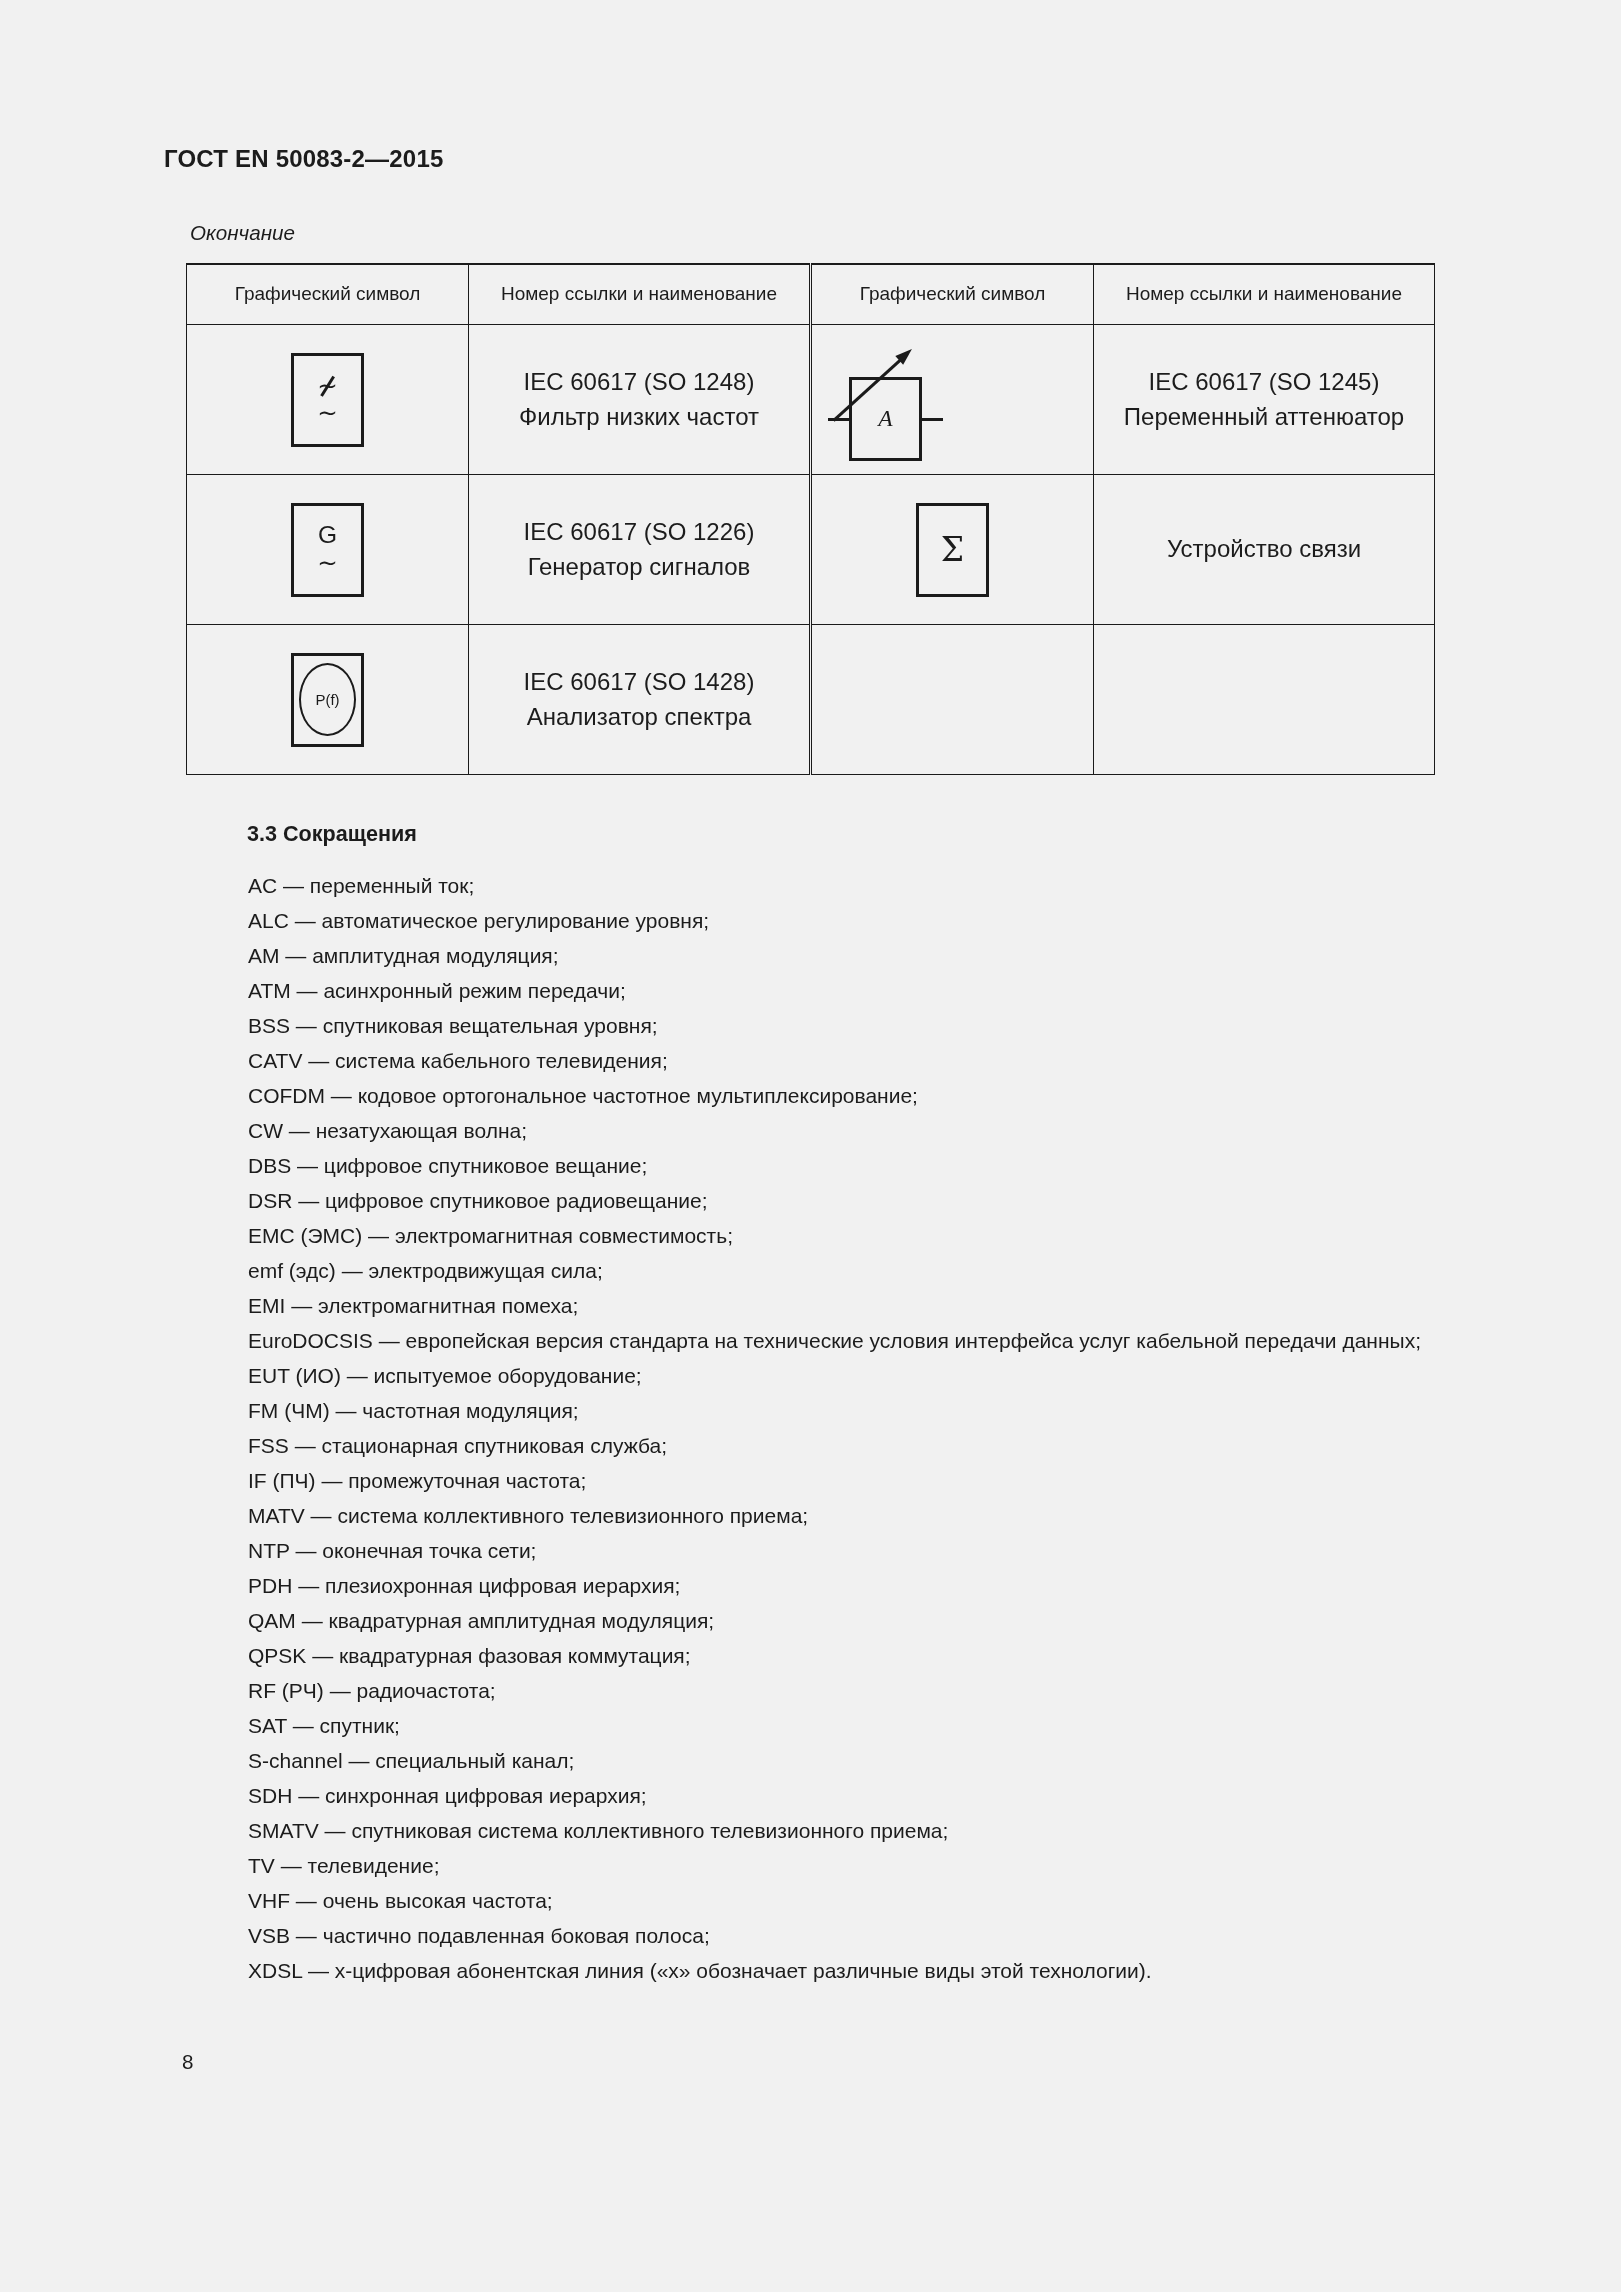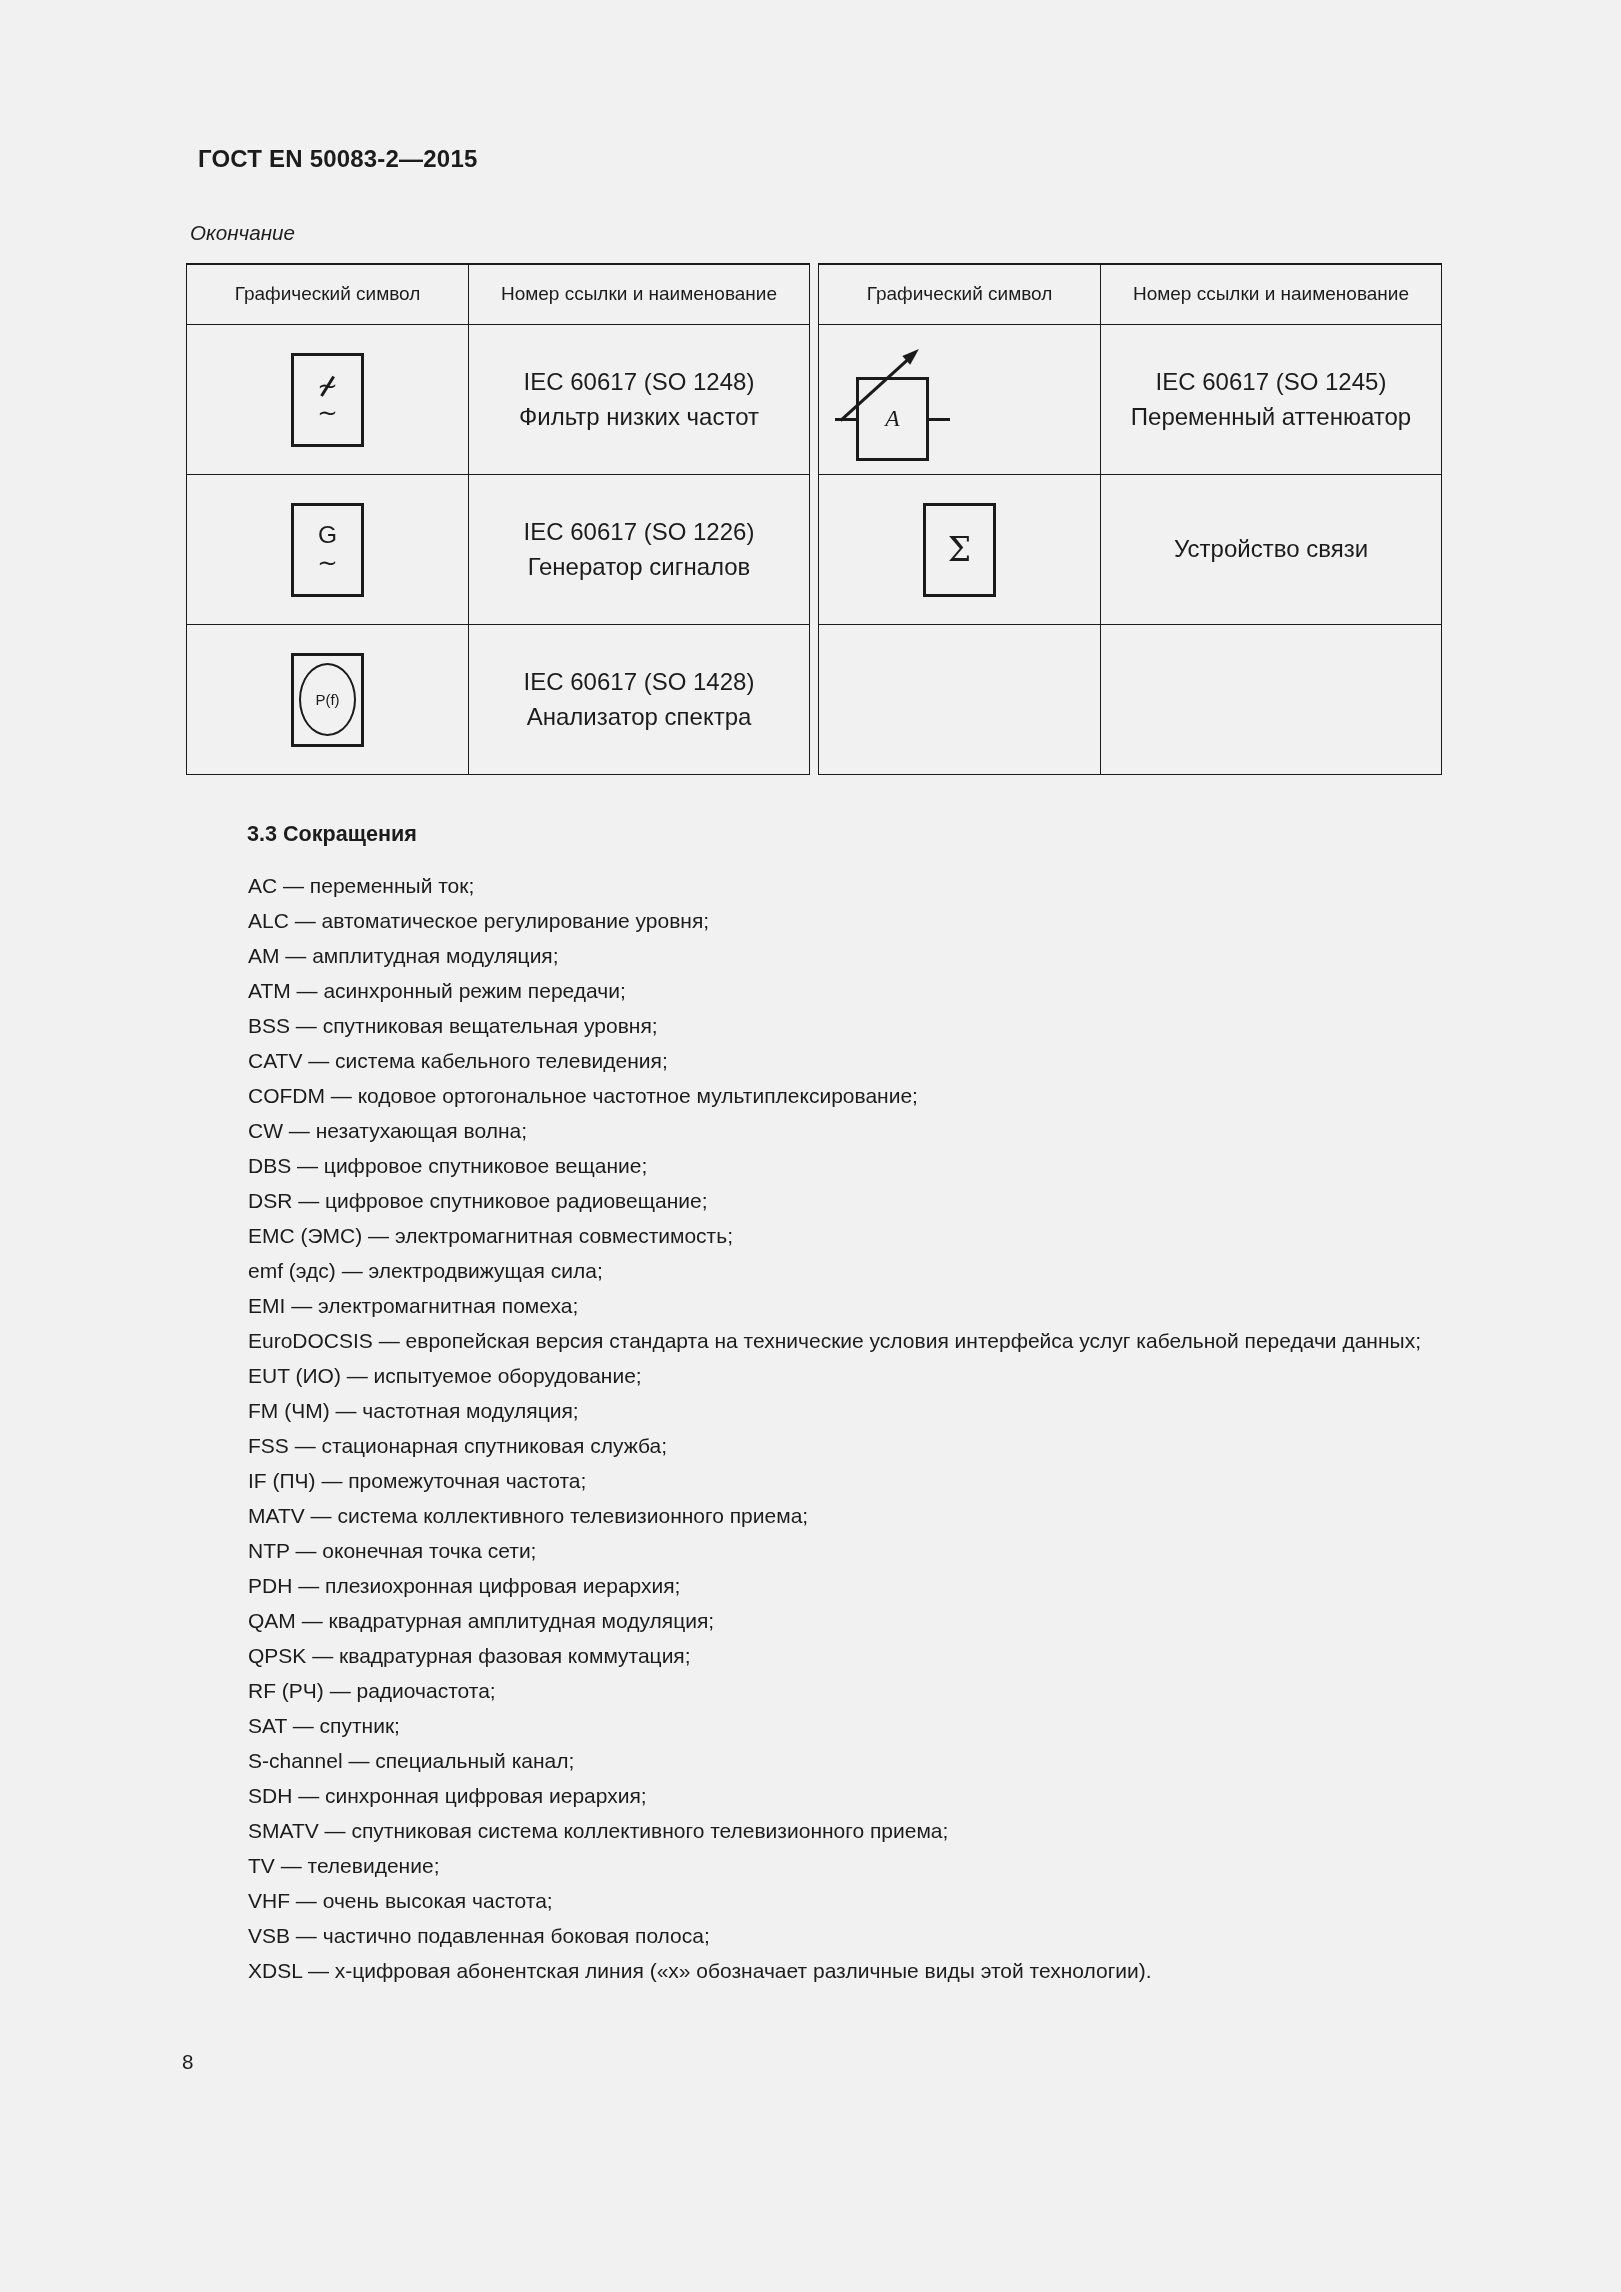--- a/index.html
+++ b/index.html
@@ -20,21 +20,21 @@
     position: absolute;
     left: 0; top: 0;
     width: 1621px;
     height: 2293px;
     background: #f1f1f1;
   }
 
   
   .doc-header {
     position: absolute;
-    left: 198px;
+    left: 164px;
     top: 145px;
     font-size: 24px;
     font-weight: bold;
     letter-spacing: 0.2px;
   }
 
   .continuation {
     position: absolute;
     left: 190px;
     top: 221px;
@@ -42,21 +42,21 @@
     font-style: italic;
   }
 
   
   .tables {
     position: absolute;
     left: 186px;
     top: 263px;
     width: 1253px;
     display: flex;
-    gap: 8px;
+    gap: 1px;
   }
   table.half {
     border-collapse: collapse;
     table-layout: fixed;
     width: 621px;
     background: #f1f1f1;
   }
   table.half td, table.half th {
     border: 1.6px solid #1b1b1b;
     padding: 0;

